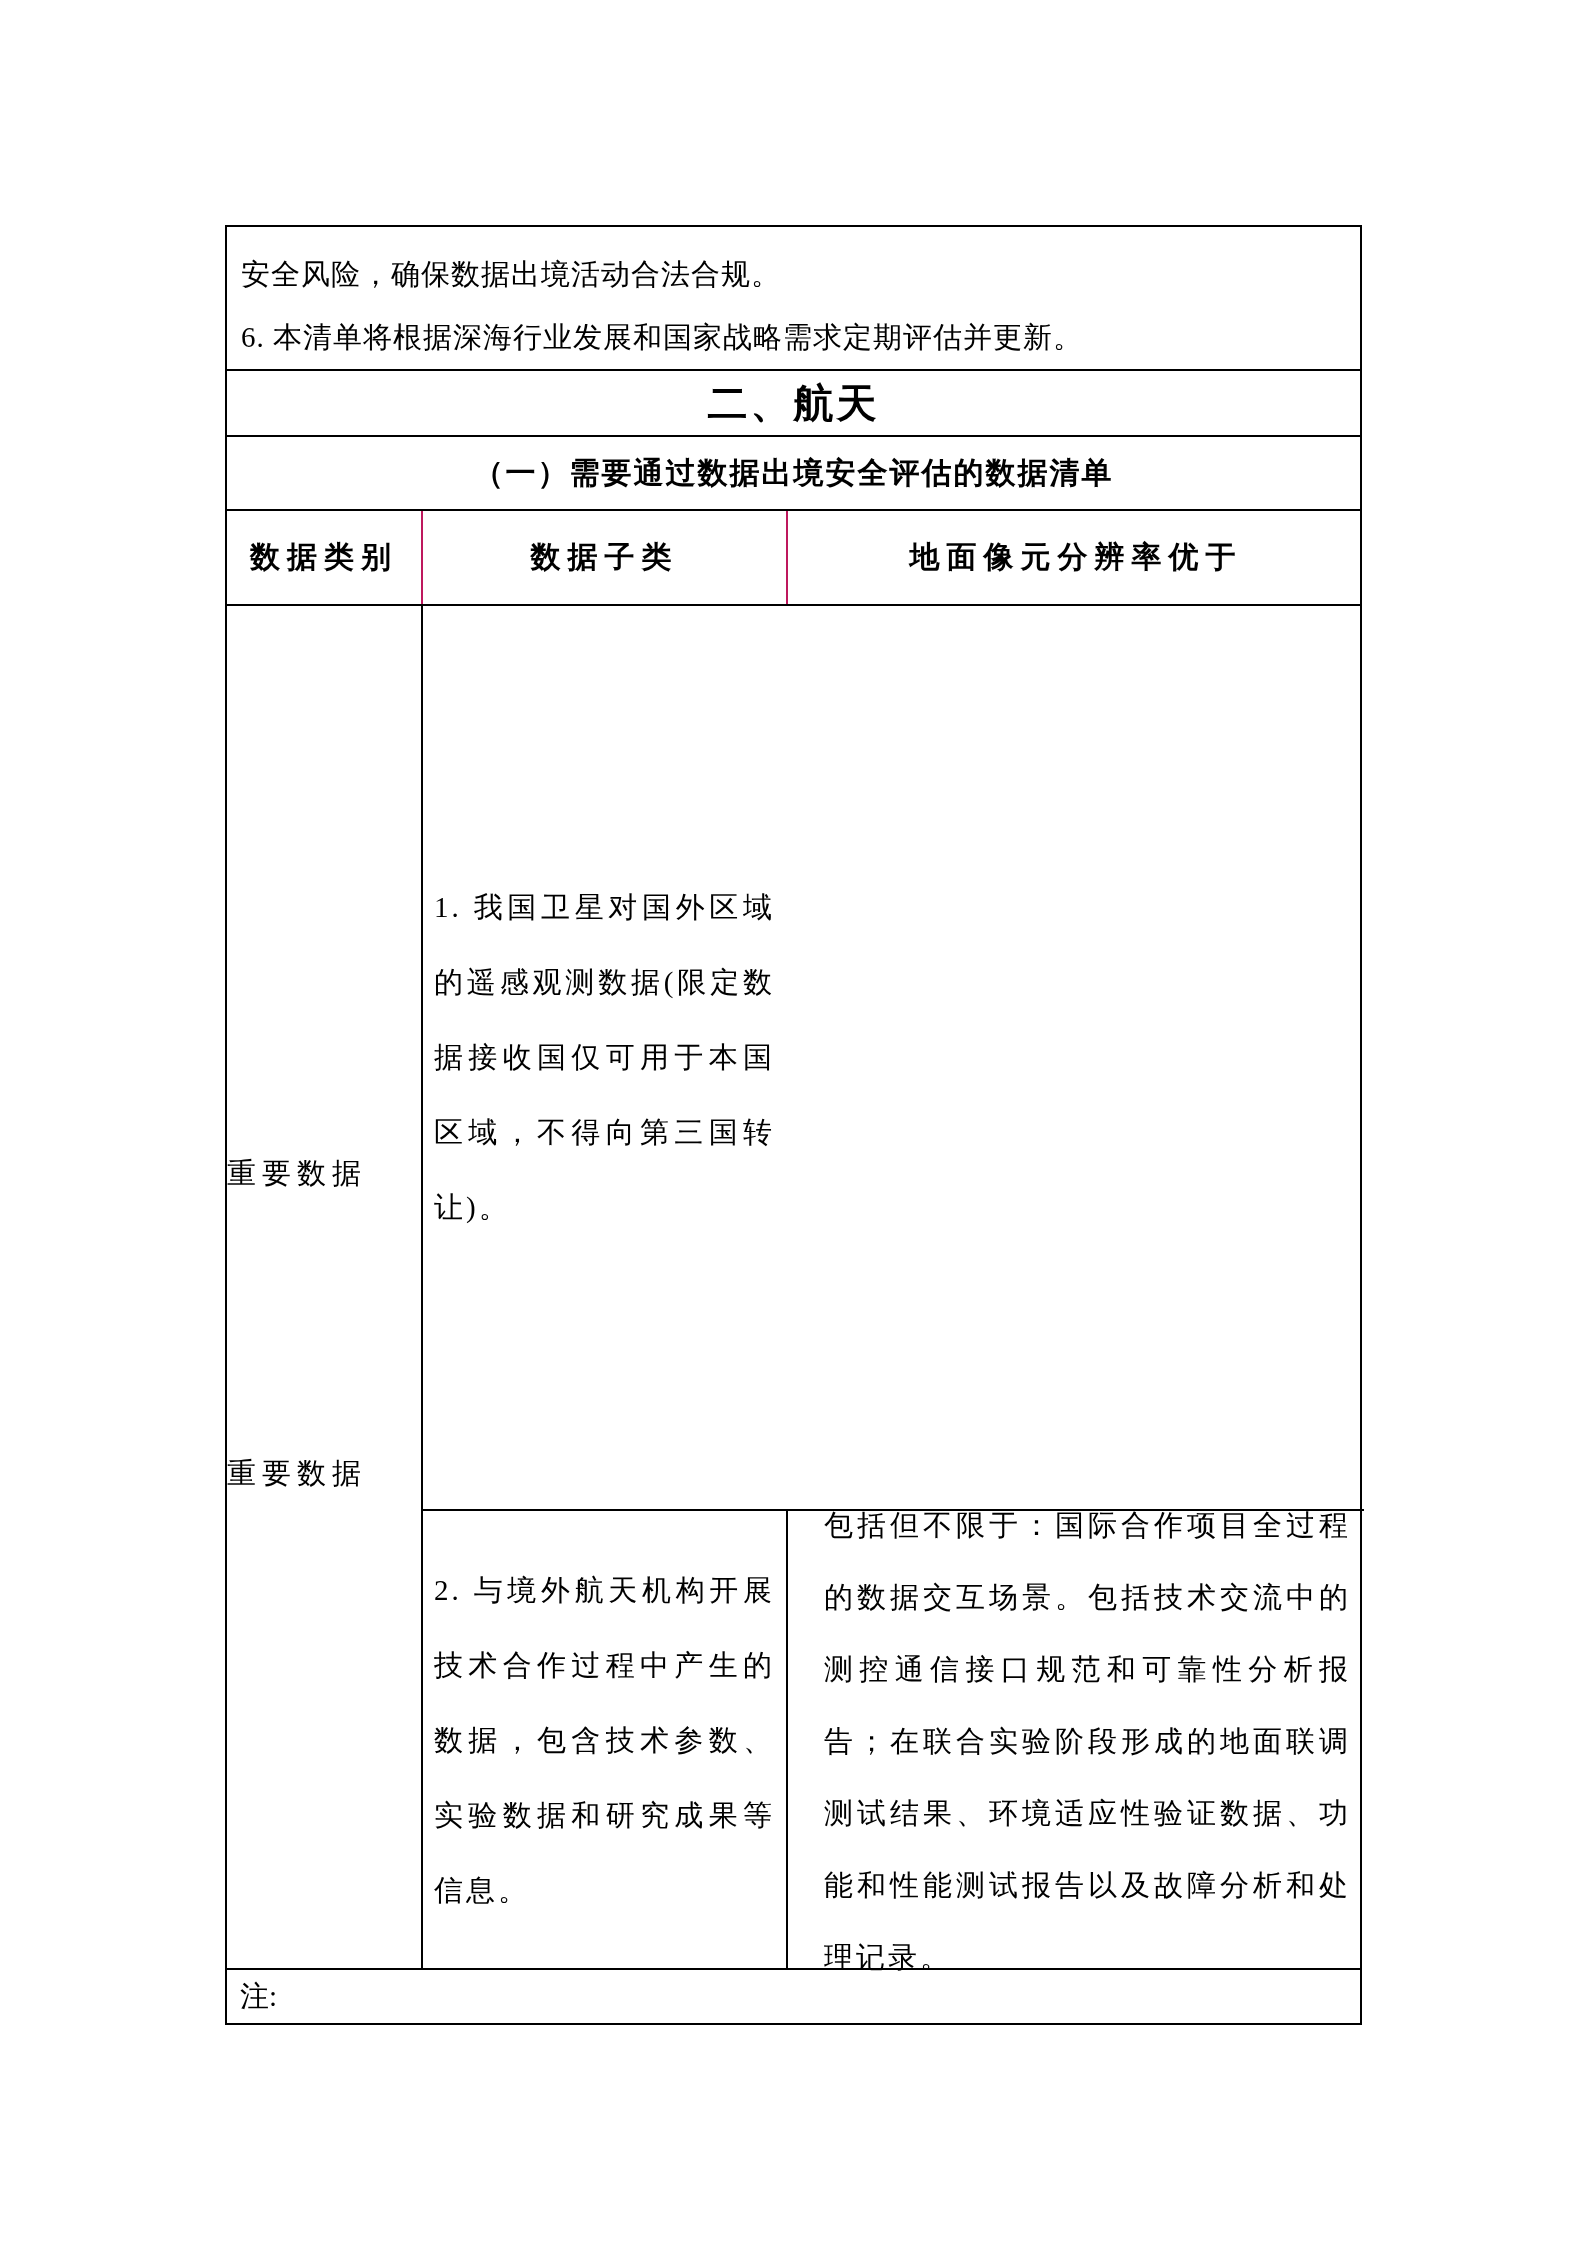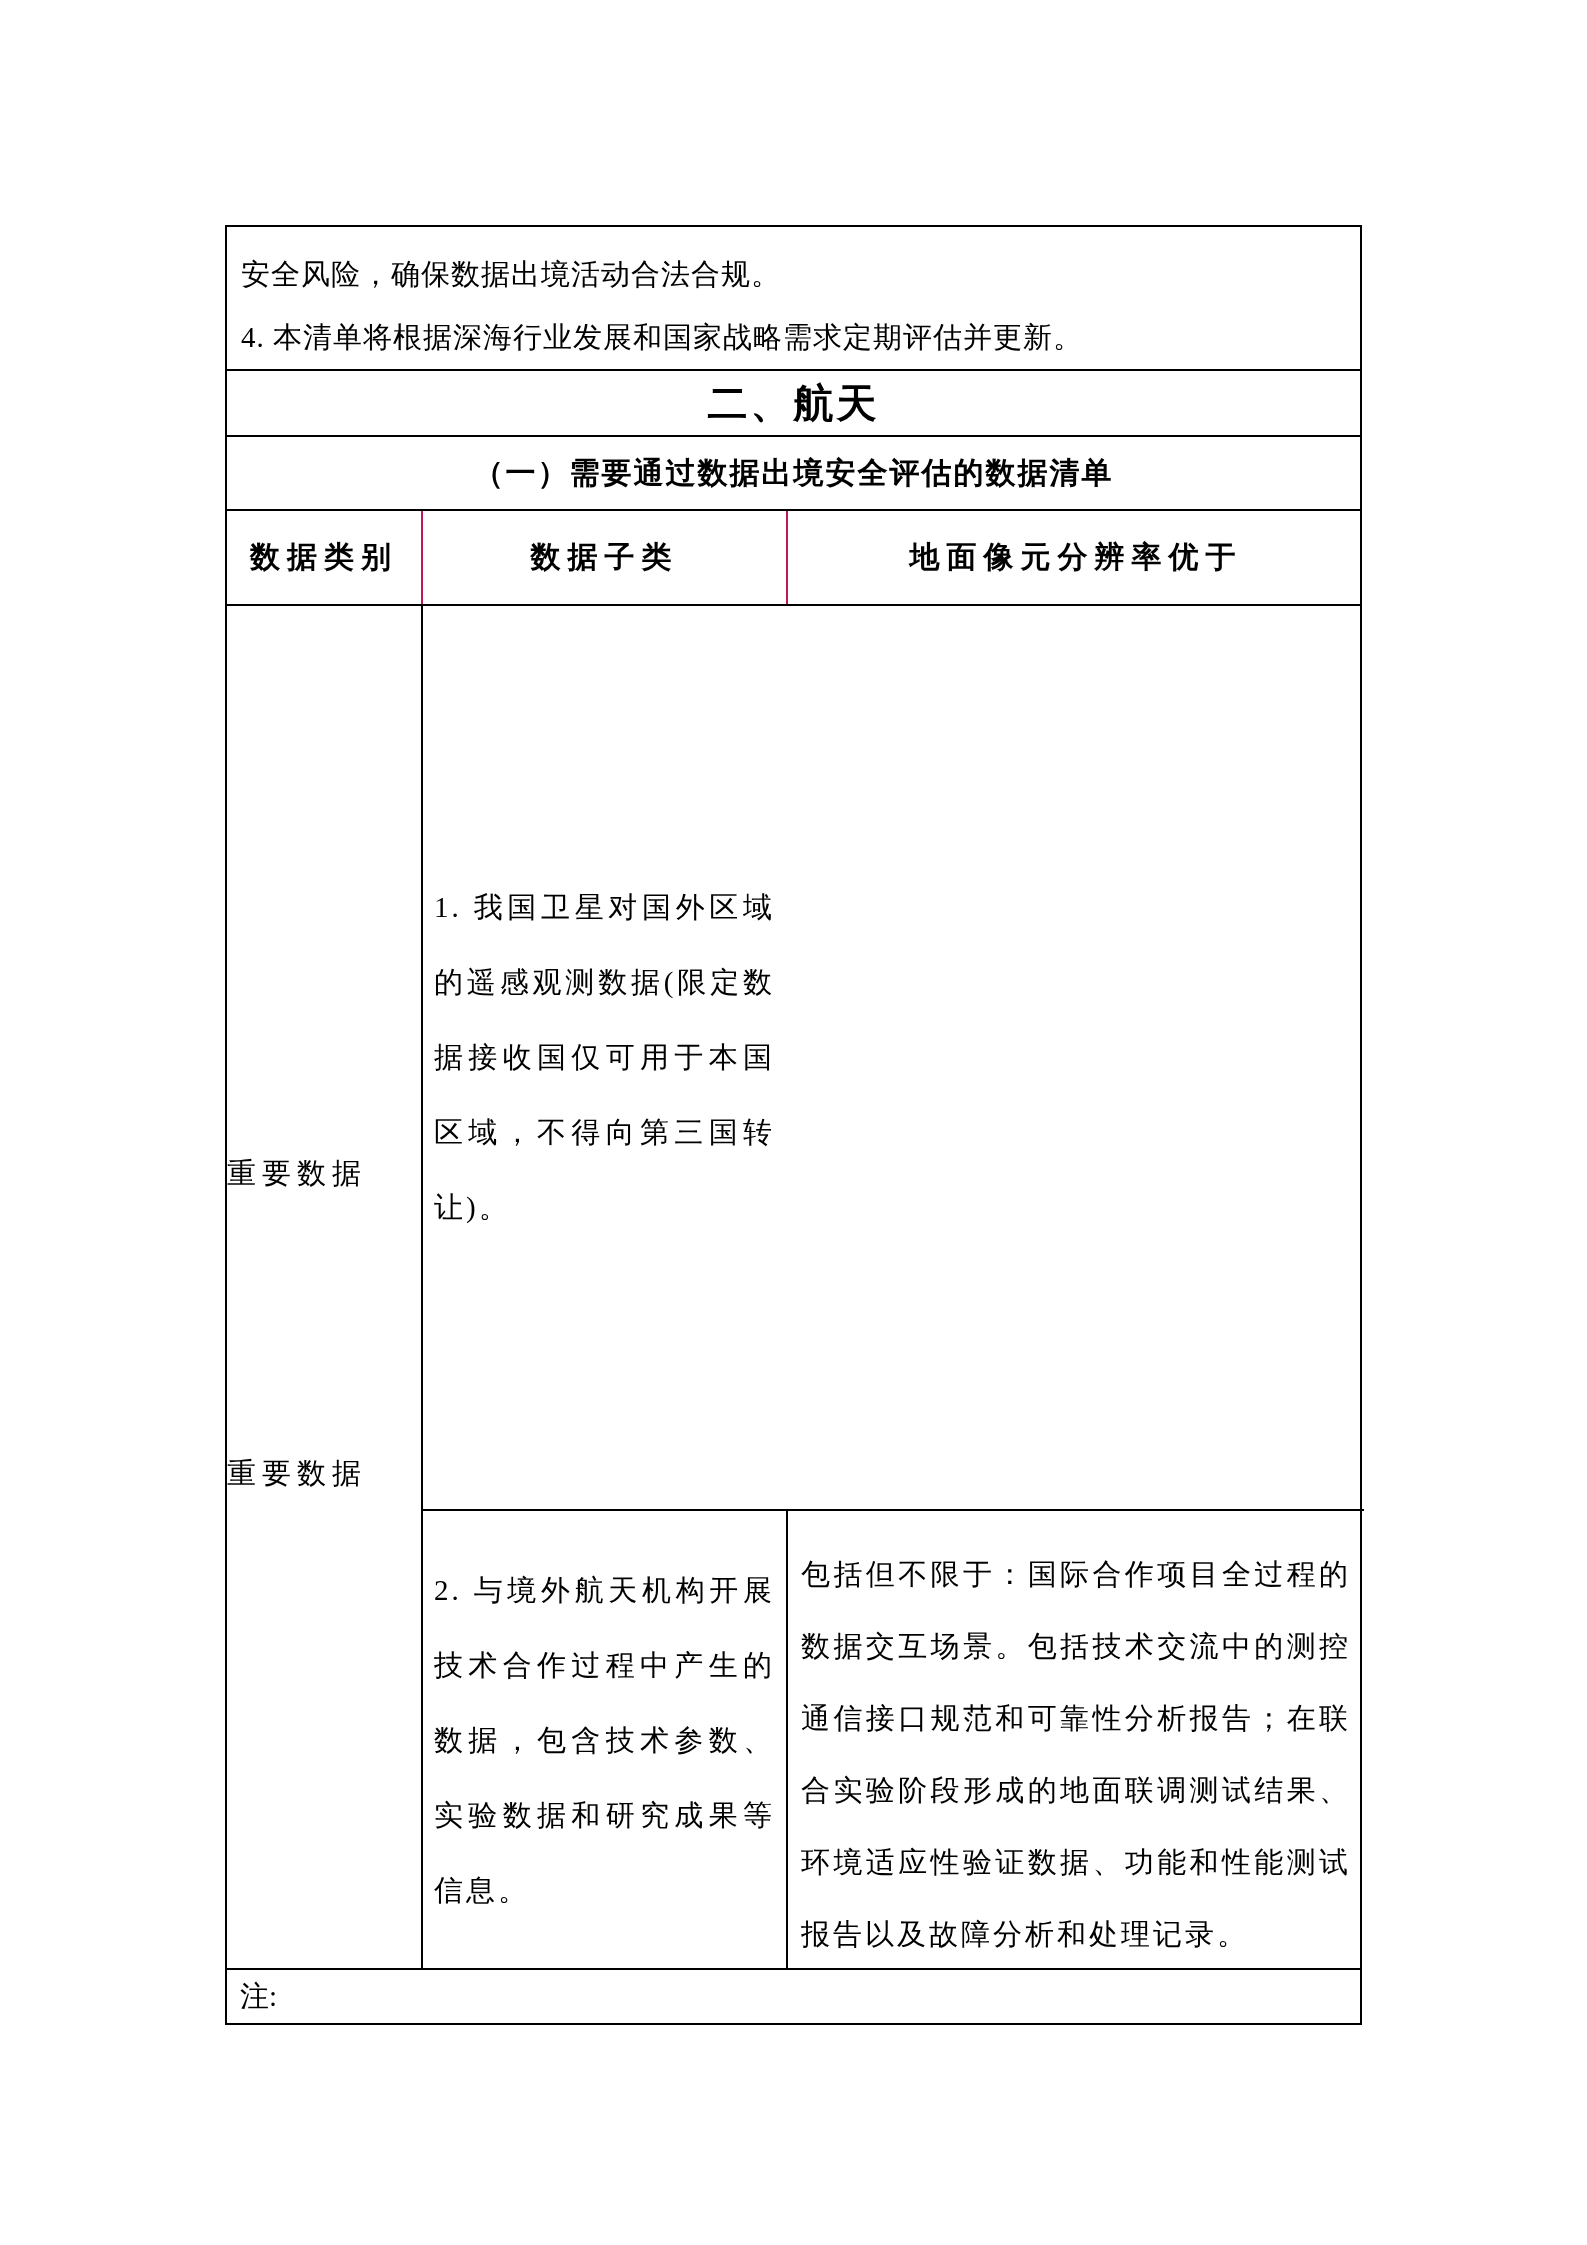--- a/index.html
+++ b/index.html
@@ -60,35 +60,35 @@
     text-align:left; letter-spacing:6px; line-height:75px;
   }
   .cat-1 { top:530px; }
   .cat-2 { top:830px; }
 
   .subcat-cell { padding:0 11px; display:flex; align-items:center; }
   .subcat-cell p { margin:0; line-height:75px; letter-spacing:3px; text-align:justify; text-justify:inter-character; }
 
   .desc-cell { padding:0 13px; }
   .desc-cell p { margin:0; line-height:75px; letter-spacing:3px; text-align:justify; text-justify:inter-character; }
-  .desc-cell.r2 { display:flex; align-items:flex-end; }
+  .desc-cell.r2 { display:flex; align-items:center;padding-left:36px; }
   .desc-cell.r2 p { line-height:72px; }
 
   
   .note-row { height:55px; padding:0 13px; display:flex; align-items:center; font-size:29px; }
 </style>
 </head>
 <body>
 
 <div class="page">
   <div class="doc-table">
 
     <div class="trow notes-row">
       <p>安全风险，确保数据出境活动合法合规。</p>
-      <p>4. 本清单将根据深海行业发展和国家战略需求定期评估并更新。</p>
+      <p>6. 本清单将根据深海行业发展和国家战略需求定期评估并更新。</p>
     </div>
 
     <div class="trow heading-row">
       <span>二、航天</span>
     </div>
 
     <div class="trow subtitle-row">
       <span>（一）需要通过数据出境安全评估的数据清单</span>
     </div>
 

